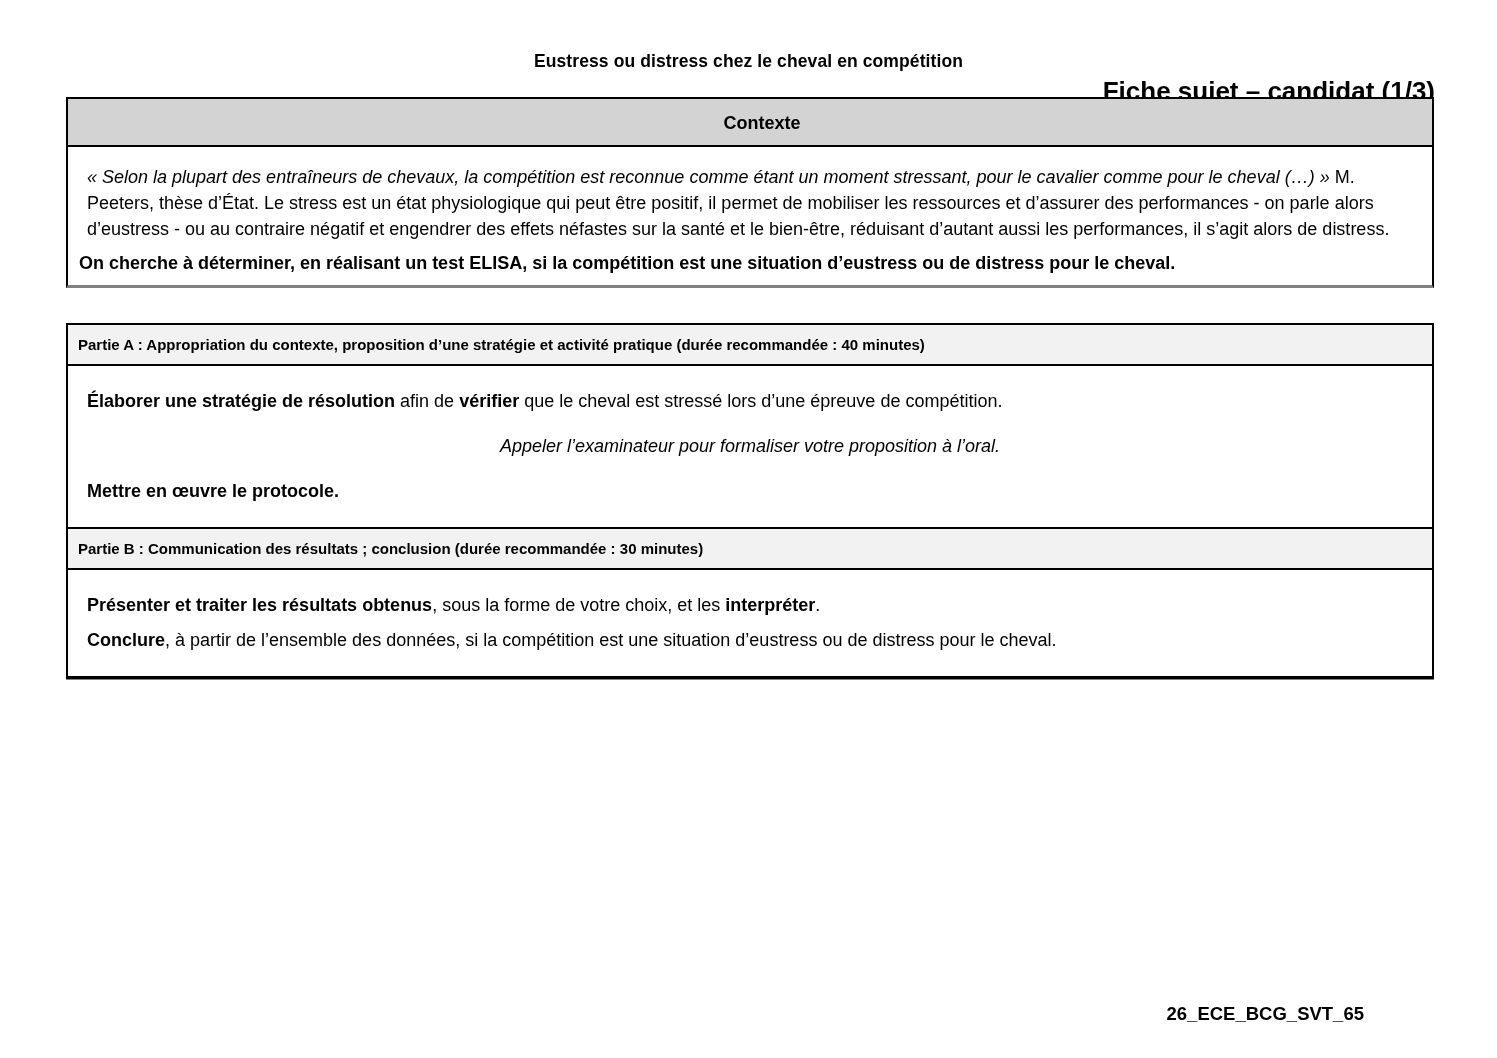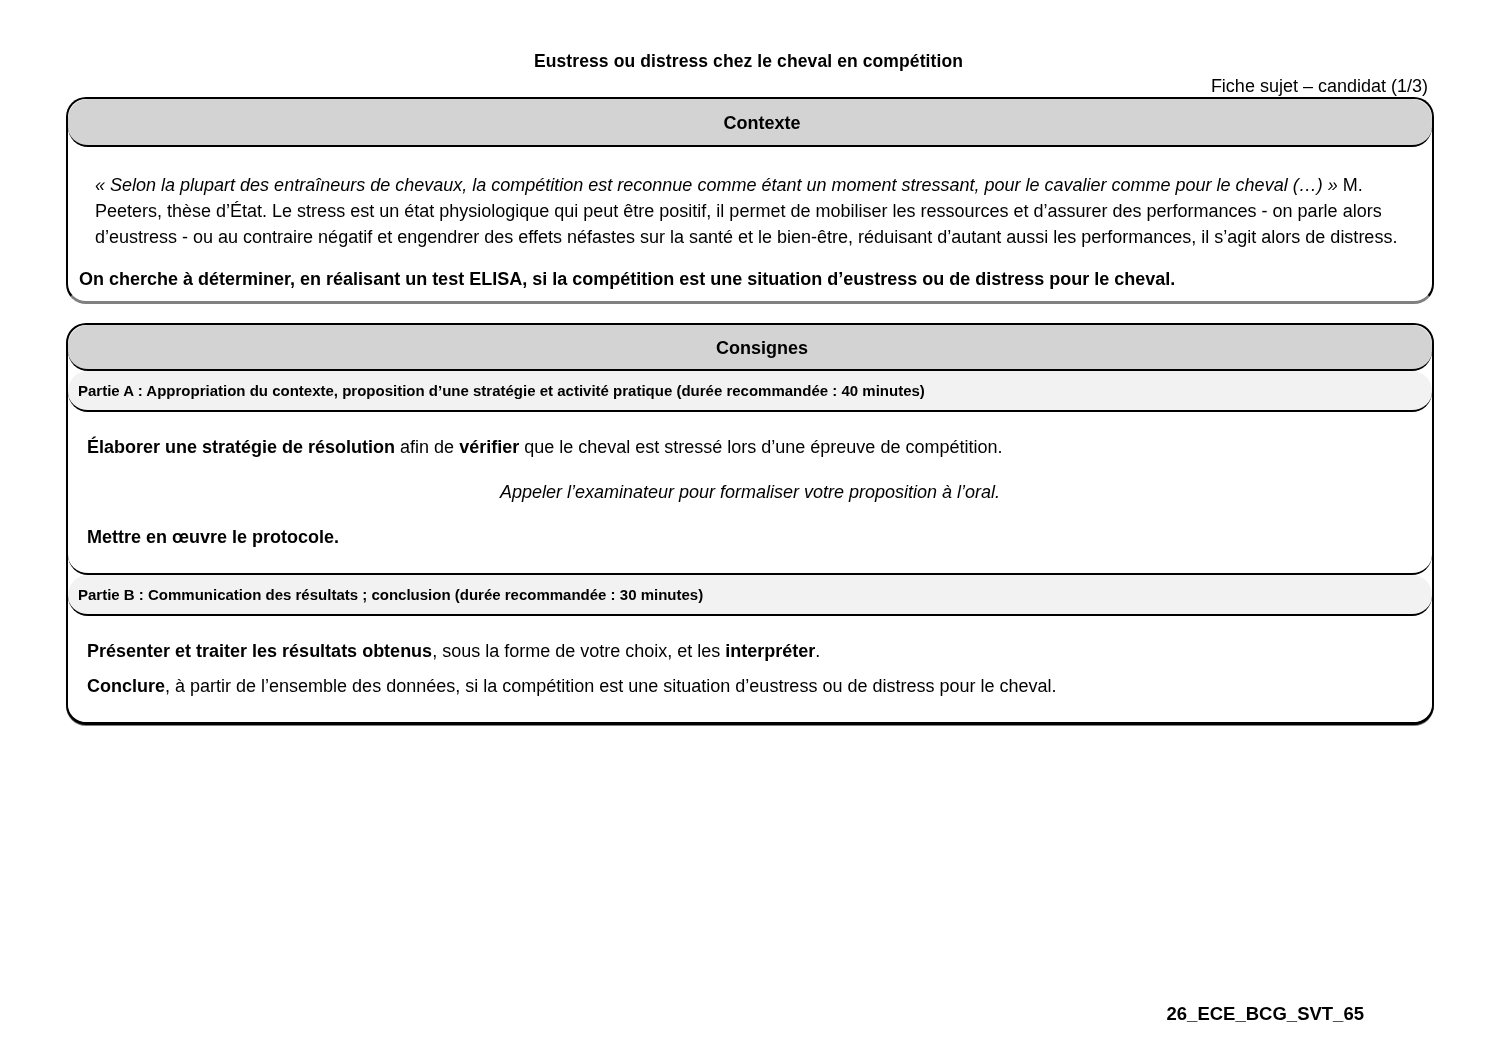--- a/index.html
+++ b/index.html
@@ -4,57 +4,57 @@
 <title>Fiche sujet – candidat</title>
 <style>
   :root{
     --c-border:#000000;
     --c-shadow:#808080;
     --c-header-bg:#d3d3d3;
     --c-section-bg:#f2f2f2;
     --c-text:#000000;
     --c-page:#ffffff;
   }
-  *{box-sizing:border-box;border-radius:20px;}
+  *{box-sizing:border-box;}
   html,body{margin:0;padding:0;}
   body{
     width:1497px;height:1058px;
     background:var(--c-page);
     font-family:"Liberation Sans","DejaVu Sans",sans-serif;
     color:var(--c-text);
   }
   .page{position:relative;width:1497px;height:1058px;overflow:hidden;background:var(--c-page);}
 
   .doc-title{
     position:absolute;top:51px;left:0;width:100%;
     text-align:center;font-size:17.5px;font-weight:700;letter-spacing:0.1px;
   }
   .sheet-label{
-    position:absolute;top:76px;right:69px;
-    font-size:18px;font-weight:400;
+    position:absolute;top:76px;right:62px;
+    font-size:26px;font-weight:700;
   }
 
   .tbl{
     position:absolute;left:66px;width:1368px;
     border:2px solid var(--c-border);
     background:#ffffff;
   }
   .tbl-contexte{top:97px;border-bottom:3px solid var(--c-shadow);}
   .tbl-consignes{top:323px;border-bottom:3px solid var(--c-border);box-shadow:0 1px 0 var(--c-shadow);}
 
   .hdr-row{
     background:var(--c-header-bg);
     border-bottom:2px solid var(--c-border);
     text-align:center;font-weight:700;font-size:18px;
     height:48px;line-height:48px;padding-left:24px;
   }
   .tbl-consignes .hdr-row{height:46px;line-height:46px;}
 
   .ctx-body{padding:9px 11px 9px;font-size:18px;line-height:26px;}
-  .ctx-paragraph{margin:16px;}
+  .ctx-paragraph{margin:8px;}
   .ctx-objective{margin:7px 0 0;font-weight:700;}
 
   .partie-row{
     background:var(--c-section-bg);
     border-bottom:2px solid var(--c-border);
     font-weight:700;font-size:15px;
     padding:11px 10px;
   }
   .content-row{
     padding:14px 11px;font-size:18px;line-height:27px;background:#ffffff;
@@ -83,21 +83,20 @@
 
   <div class="tbl tbl-contexte">
     <div class="hdr-row">Contexte</div>
     <div class="ctx-body">
       <p class="ctx-paragraph"><span class="i">« Selon la plupart des entraîneurs de chevaux, la compétition est reconnue comme étant un moment stressant, pour le cavalier comme pour le cheval (…) »</span><span> M. Peeters, thèse d’État. Le stress est un état physiologique qui peut être positif, il permet de mobiliser les ressources et d’assurer des performances - on parle alors d’eustress - ou au contraire négatif et engendrer des effets néfastes sur la santé et le bien-être, réduisant d’autant aussi les performances, il s’agit alors de distress.</span></p>
       <p class="ctx-objective">On cherche à déterminer, en réalisant un test ELISA, si la compétition est une situation d’eustress ou de distress pour le cheval.</p>
     </div>
   </div>
 
   <div class="tbl tbl-consignes">
-    <div class="hdr-row">Consignes</div>
 
     <div class="partie-row">Partie A : Appropriation du contexte, proposition d’une stratégie et activité pratique (durée recommandée : 40 minutes)</div>
 
     <div class="content-row bordered">
       <p><span class="b">Élaborer une stratégie de résolution</span><span> afin de </span><span class="b">vérifier</span><span> que le cheval est stressé lors d’une épreuve de compétition.</span></p>
       <p class="center-line"><span class="bi">Appeler l’examinateur</span><span class="i"> pour formaliser votre proposition à l’oral.</span></p>
       <p><span class="b">Mettre en œuvre le protocole.</span></p>
     </div>
 
     <div class="partie-row">Partie B : Communication des résultats ; conclusion (durée recommandée : 30 minutes)</div>

